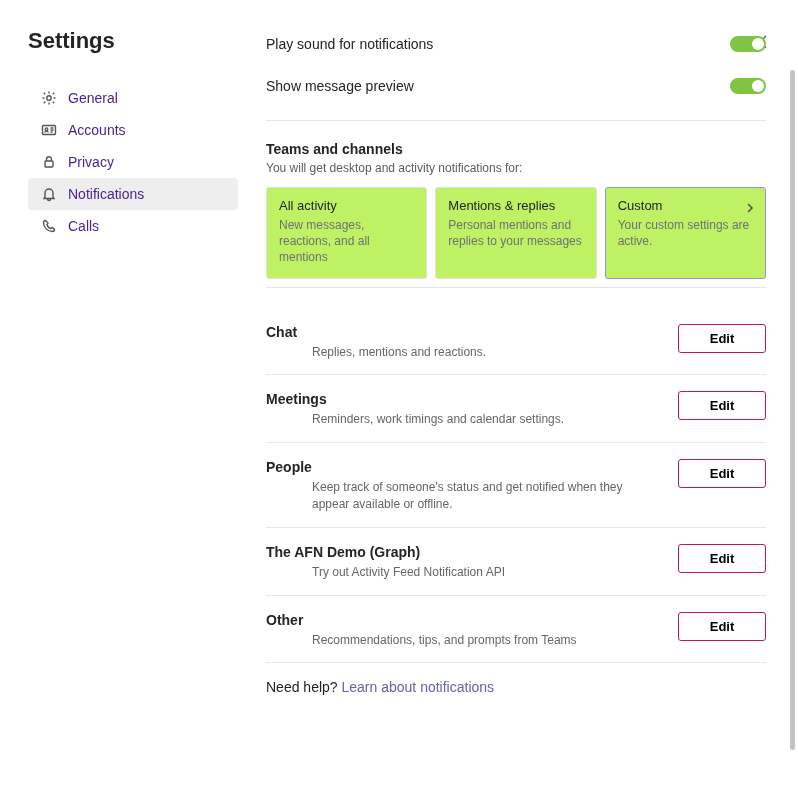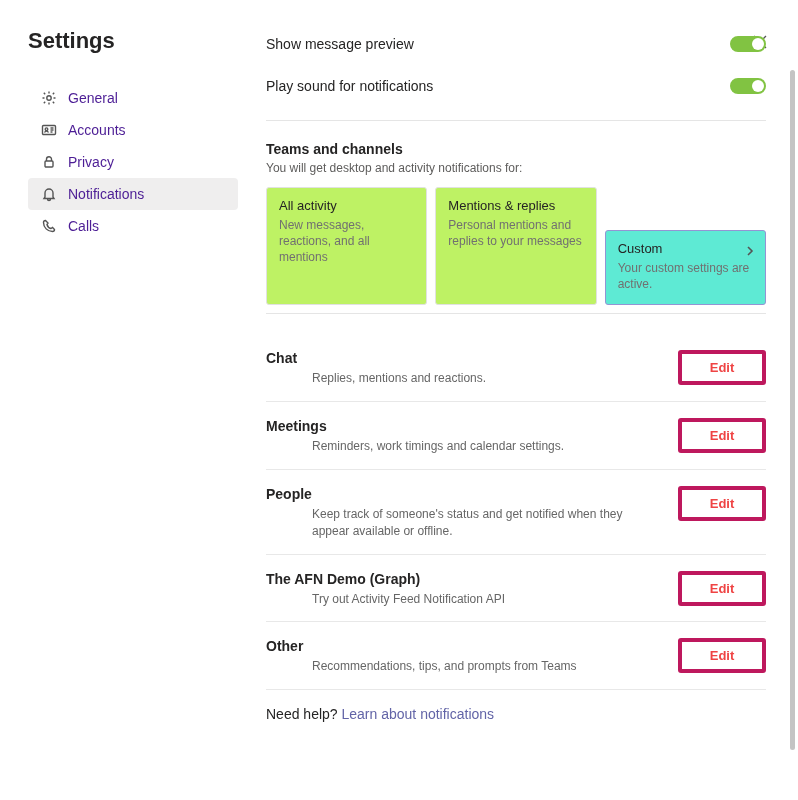--- a/index.html
+++ b/index.html
@@ -113,23 +113,22 @@
       color: #252424;
       margin-bottom: 4px;
     }
     .card-desc {
       font-size: 12px;
       color: #717070;
       line-height: 1.35;
     }
     .card.selected {
       border-color: #9494d4;
-      background: #5eead4;
+      background: #bef264;
       position: relative;
-      margin-top: 43px;
     }
     .chevron {
       position: absolute;
       right: 10px; top: 12px;
     }
     .chevron svg { width: 10px; height: 10px; stroke: #555; fill: none; stroke-width: 1.6; }
 
     .item-row {
       display: flex;
       justify-content: flex-start;
@@ -137,28 +136,28 @@
       padding: 16px 0 14px 0;
       border-bottom: 1px solid #e8e8e8;
       gap: 28px;
     }
     .item-text { flex: 1; padding-right: 20px; }
     .item-title { font-weight: 700; font-size: 14px; margin-bottom: 4px; }
     .item-desc { color: #666; font-size: 12px; line-height: 1.4; margin-left: 46px; }
     .edit-btn {
       width: 88px;
       padding: 6px 0;
-      border: 4px solid #be185d;
+      border: 1px solid #be185d;
       background: #fff;
       border-radius: 3px;
       font-size: 13px;
       font-weight: 600;
       font-family: inherit;
       cursor: pointer;
-      color: #ef4444;
+      color: #000000;
     }
 
     .help-row {
       padding: 16px 0 30px 0;
       font-size: 14px;
     }
     .help-link {
       color: #6264a7;
       text-decoration: none;
       cursor: pointer;
@@ -239,25 +238,25 @@
         </span>
         <span>Calls</span>
       </li>
     </ul>
   </aside>
 
   <main class="main">
 
     <section class="section first">
       <div class="toggle-row">
+        <span class="toggle-label">Play sound for notifications</span>
+        <div class="toggle"></div>
+      </div>
+      <div class="toggle-row">
         <span class="toggle-label">Show message preview</span>
-        <div class="toggle"></div>
-      </div>
-      <div class="toggle-row">
-        <span class="toggle-label">Play sound for notifications</span>
         <div class="toggle"></div>
       </div>
     </section>
 
     <hr class="divider">
 
     <section class="section">
       <h2 class="section-header">Teams and channels</h2>
       <p class="sub-desc">You will get desktop and activity notifications for:</p>
       <div class="cards">

